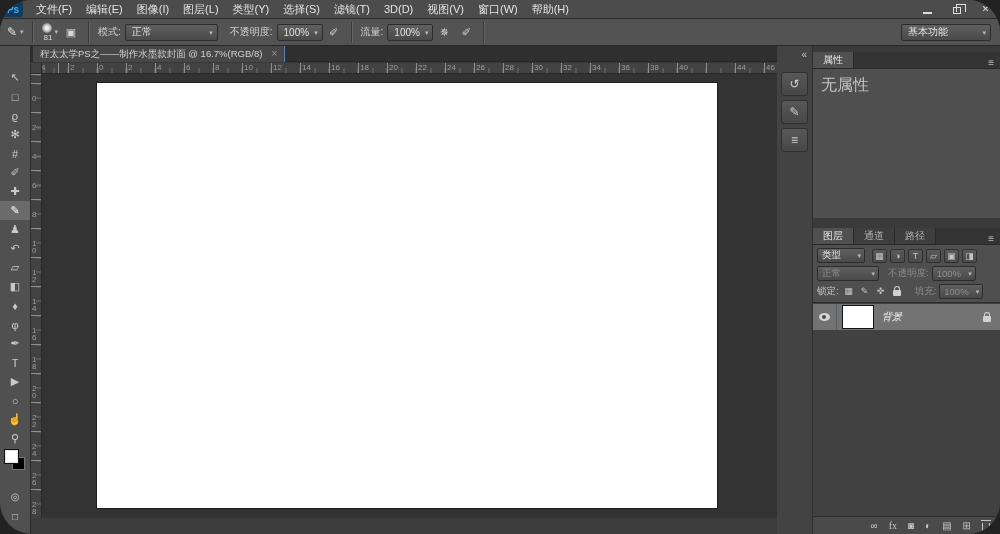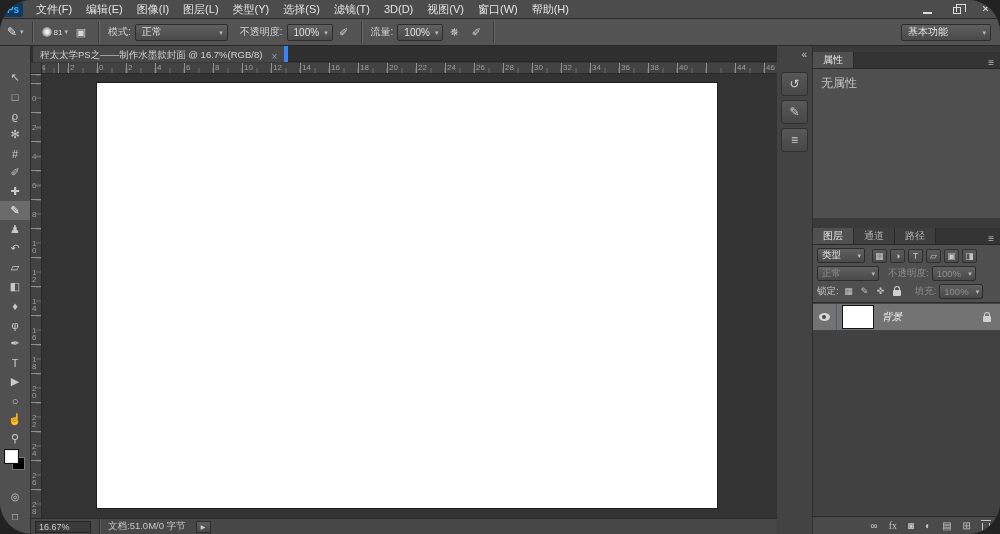--- a/index.html
+++ b/index.html
@@ -38,21 +38,21 @@
   .tools-list{position:absolute;left:0;top:22px;width:30px}
   .tool{width:30px;height:19px;display:flex;align-items:center;justify-content:center;font-size:11px;color:#c9c9c9}
   .tool.selected{background:#6b6b6b;color:#ffffff}
   .fgswatch{position:absolute;left:5px;top:404px;width:13px;height:13px;background:#fff;border:1px solid #e8e8e8;outline:1px solid #111;z-index:2}
   .bgswatch{position:absolute;left:12px;top:411px;width:13px;height:13px;background:#000;border:1px solid #777;z-index:1}
   .tools-extra{position:absolute;left:0;bottom:8px;width:30px}
   .tool.extra{height:20px;font-size:10px}
   
   .canvasregion{position:absolute;left:31px;top:46px;width:746px;height:472px;background:#383838}
   .tabstrip{position:absolute;left:0;top:0;right:0;height:16px;background:#2f2f2f;border-bottom:1px solid #262626}
-  .doctab{position:absolute;left:2px;top:0;height:16px;background:#474747;display:flex;align-items:flex-end;padding:0 7px;font-size:9.5px;color:#d2d2d2;border-right:4px solid #3b82f6;white-space:nowrap}
+  .doctab{position:absolute;left:2px;top:0;height:16px;background:#474747;display:flex;align-items:center;padding:0 7px;font-size:9.5px;color:#d2d2d2;border-right:1px solid #3b82f6;white-space:nowrap}
   .doctab .tclose{margin-left:9px;color:#9b9b9b;font-size:10px;line-height:1}
   .rulercorner{position:absolute;left:0;top:17px;width:11px;height:11px;background:#424242;border-right:1px solid #2a2a2a;border-bottom:1px solid #2a2a2a;z-index:3}
   .hruler{position:absolute;left:11px;top:17px;right:0;height:11px;background-color:#424242;border-bottom:1px solid #2a2a2a;overflow:hidden;z-index:2;
     background-image:repeating-linear-gradient(90deg,#8f8f8f 0 1px,rgba(0,0,0,0) 1px 29px),repeating-linear-gradient(90deg,#6d6d6d 0 1px,rgba(0,0,0,0) 1px 14.5px);
     background-position:26px 0,11.5px 100%;
     background-size:auto 100%,auto 5px;
     background-repeat:repeat-x,repeat-x;}
   .hlabel{position:absolute;top:0;font-size:8px;line-height:10px;color:#9d9d9d}
   .vruler{position:absolute;left:0;top:28px;width:11px;bottom:0;background-color:#424242;border-right:1px solid #2a2a2a;overflow:hidden;z-index:2;
     background-image:repeating-linear-gradient(180deg,#8f8f8f 0 1px,rgba(0,0,0,0) 1px 29px),repeating-linear-gradient(180deg,#6d6d6d 0 1px,rgba(0,0,0,0) 1px 14.5px);
@@ -72,21 +72,21 @@
   .dockcollapse{position:absolute;top:4px;right:5px;font-size:10px;color:#c8c8c8;line-height:1}
   .dockbtn{position:absolute;left:4px;width:27px;height:24px;background:linear-gradient(#585858,#474747);border:1px solid #2f2f2f;border-radius:3px;display:flex;align-items:center;justify-content:center;font-size:12px;color:#d2d2d2}
   
   .panelscol{position:absolute;left:813px;top:46px;width:187px;height:488px;background:#3a3a3a}
   .ptabbar{position:absolute;left:0;width:187px;height:17px;background:#343434;border-bottom:1px solid #282828;display:flex;align-items:flex-end}
   .ptab{height:16px;padding:0 10px;font-size:10px;color:#b5b5b5;background:#3e3e3e;border-right:1px solid #282828;display:flex;align-items:center}
   .ptab.active{background:#505050;color:#e8e8e8}
   .pmenu{margin-left:auto;padding:0 6px;font-size:10px;color:#bdbdbd}
   .props-tabbar{top:6px}
   .propsbody{position:absolute;left:0;top:23px;width:187px;height:149px;background:#4f4f4f}
-  .propsbody .noprops{display:block;padding:6px 8px;font-size:12px;color:#c3c3c3}
+  .propsbody .noprops{display:block;padding:6px 8px;font-size:16px;color:#c3c3c3}
   .layers-tabbar{top:182px}
   .layerhead{position:absolute;left:0;top:199px;width:187px;height:57px;background:#4f4f4f;display:flex;flex-direction:column;justify-content:space-around;padding:2px 4px}
   .lrow{display:flex;align-items:center;gap:3px}
   .ficon{width:15px;height:14px;display:flex;align-items:center;justify-content:center;font-size:9px;color:#c6c6c6;background:linear-gradient(#5a5a5a,#4a4a4a);border:1px solid #303030;border-radius:2px}
   .licon{width:14px;height:13px;display:flex;align-items:center;justify-content:center;font-size:9px;color:#c6c6c6}
   .plabel{font-size:9.5px;color:#c9c9c9;white-space:nowrap}
   .plabel.dim{color:#8d8d8d}
   .dd.small{height:15px;font-size:9.5px;padding:0 3px 0 4px}
   .layerlist{position:absolute;left:0;right:0;top:256px;bottom:18px;background:#414141;border-top:1px solid #2d2d2d}
   .layerrow{position:absolute;left:0;right:0;top:1px;height:26px;background:#737373;display:flex;align-items:center}
@@ -135,21 +135,21 @@
     </span>
   </div>
 
   <div class="optionsbar">
     <span class="toolpreset">
       <span>✎</span>
       <span class="arr">▾</span>
     </span>
     <span class="vsep"></span>
     <span class="brushpreset">
-      <span style="display:flex;align-items:center">
+      <span style="display:flex;flex-direction:column;align-items:center">
         <span class="bdot"></span>
         <span class="bnum">81</span>
       </span>
       <span class="arr" style="font-size:7px;color:#b8b8b8">▾</span>
     </span>
     <span class="obtn">▣</span>
     <span class="vsep"></span>
     <span class="olabel">模式:</span>
     <span class="dd" style="width:93px">
       <span>正常</span>
@@ -259,26 +259,20 @@
         <span class="vlabel" style="top: 340px;">22</span>
         <span class="vlabel" style="top: 369px;">24</span>
         <span class="vlabel" style="top: 398px;">26</span>
         <span class="vlabel" style="top: 427px;">28</span>
       </div>
     <div class="pasteboard">
       <div class="canvas"></div>
     </div>
   </div>
 
-  <div class="statusbar">
-    <span class="zoomfield">16.67%</span>
-    <span class="sdiv"></span>
-    <span>文档:51.0M/0 字节</span>
-    <span class="statarrow">▶</span>
-  </div>
 
   <div class="dockstrip">
     <span class="dockcollapse">«</span>
   <span class="dockbtn" style="top: 26px;">↺</span>
       <span class="dockbtn" style="top: 54px;">✎</span>
       <span class="dockbtn" style="top: 82px;">≡</span>
     </div>
 
   <div class="panelscol">
 

